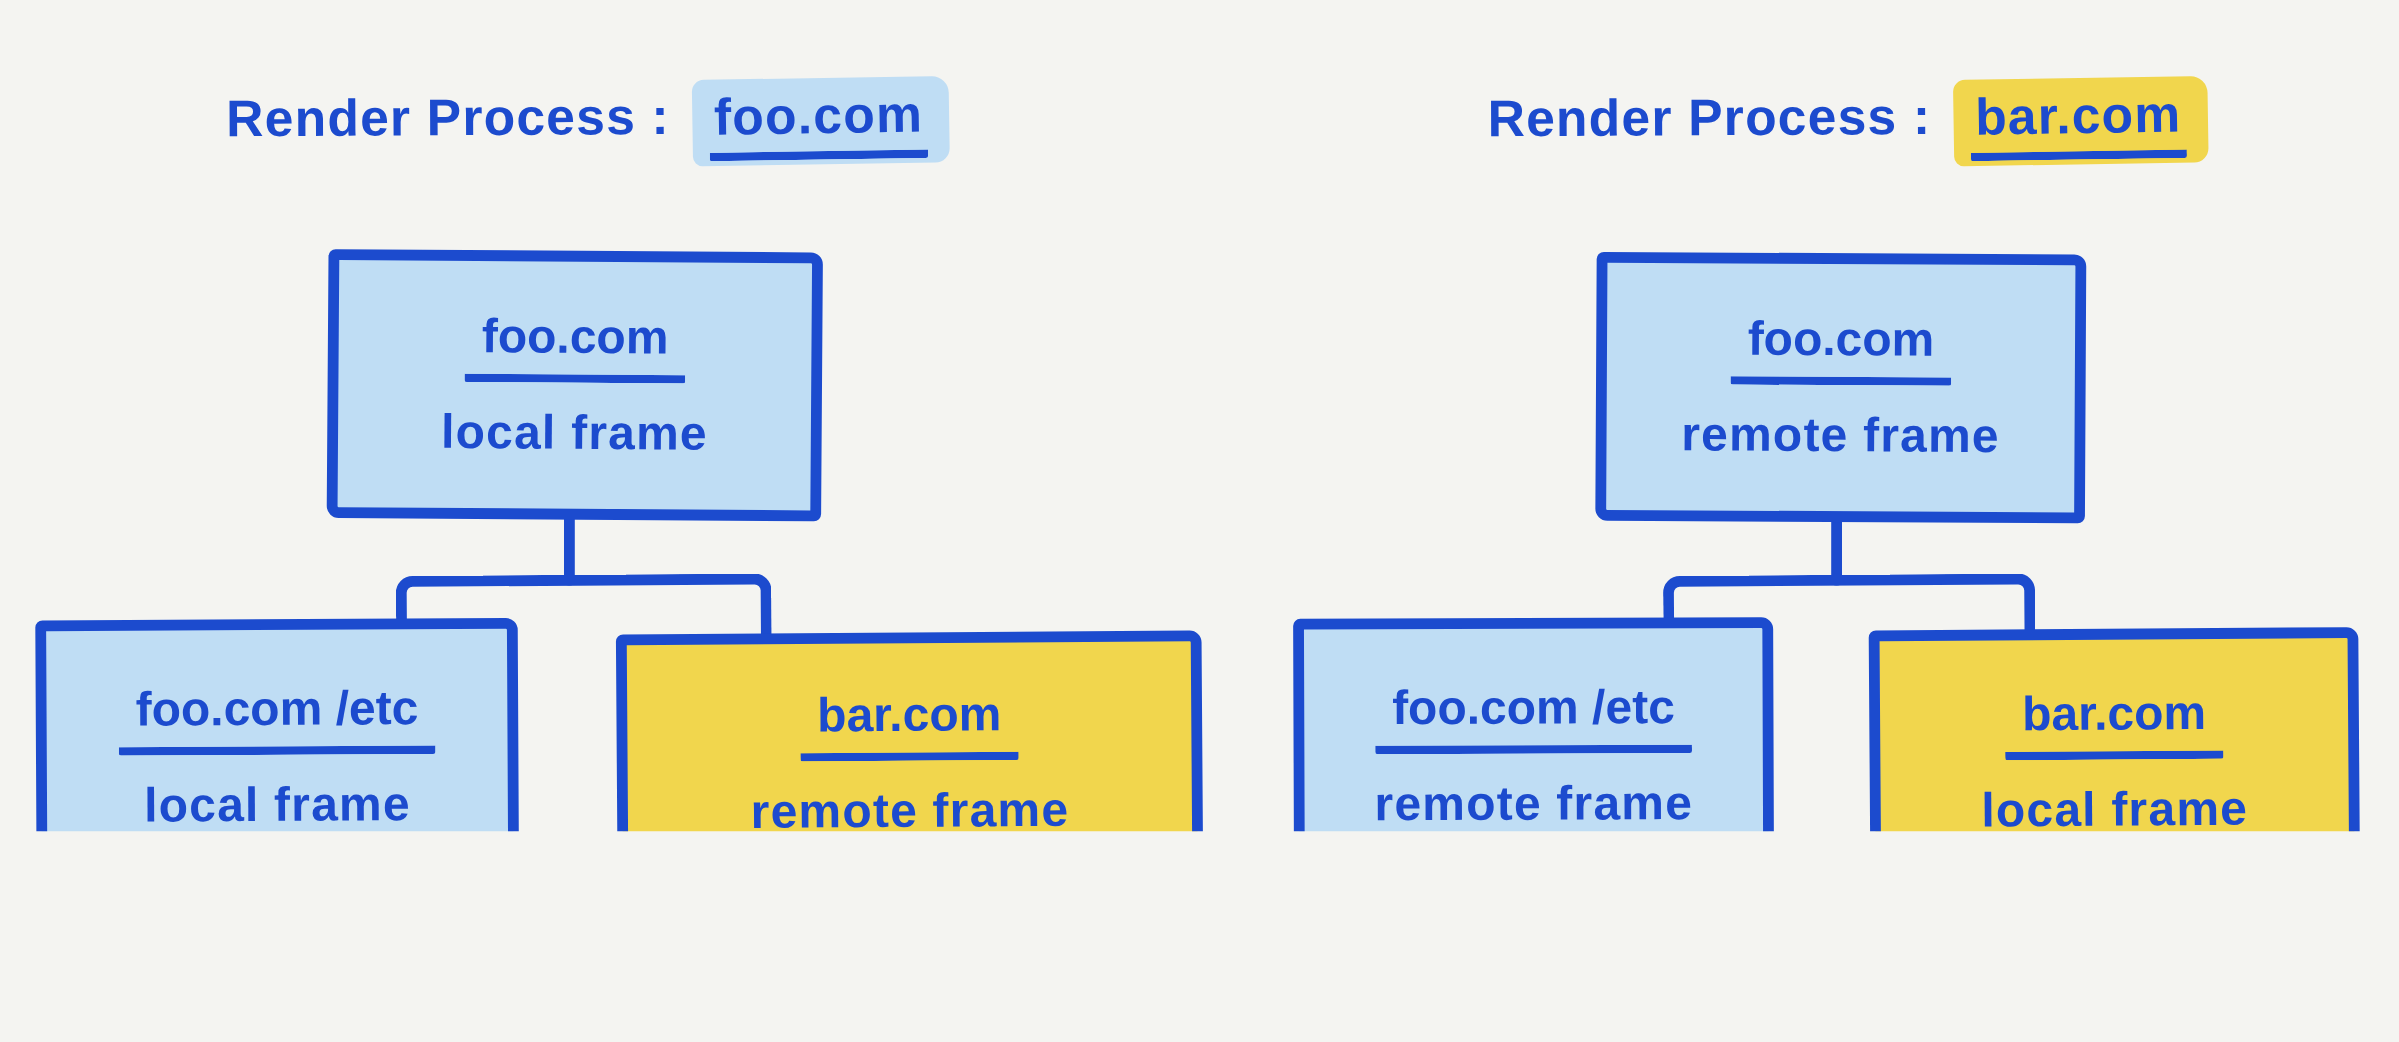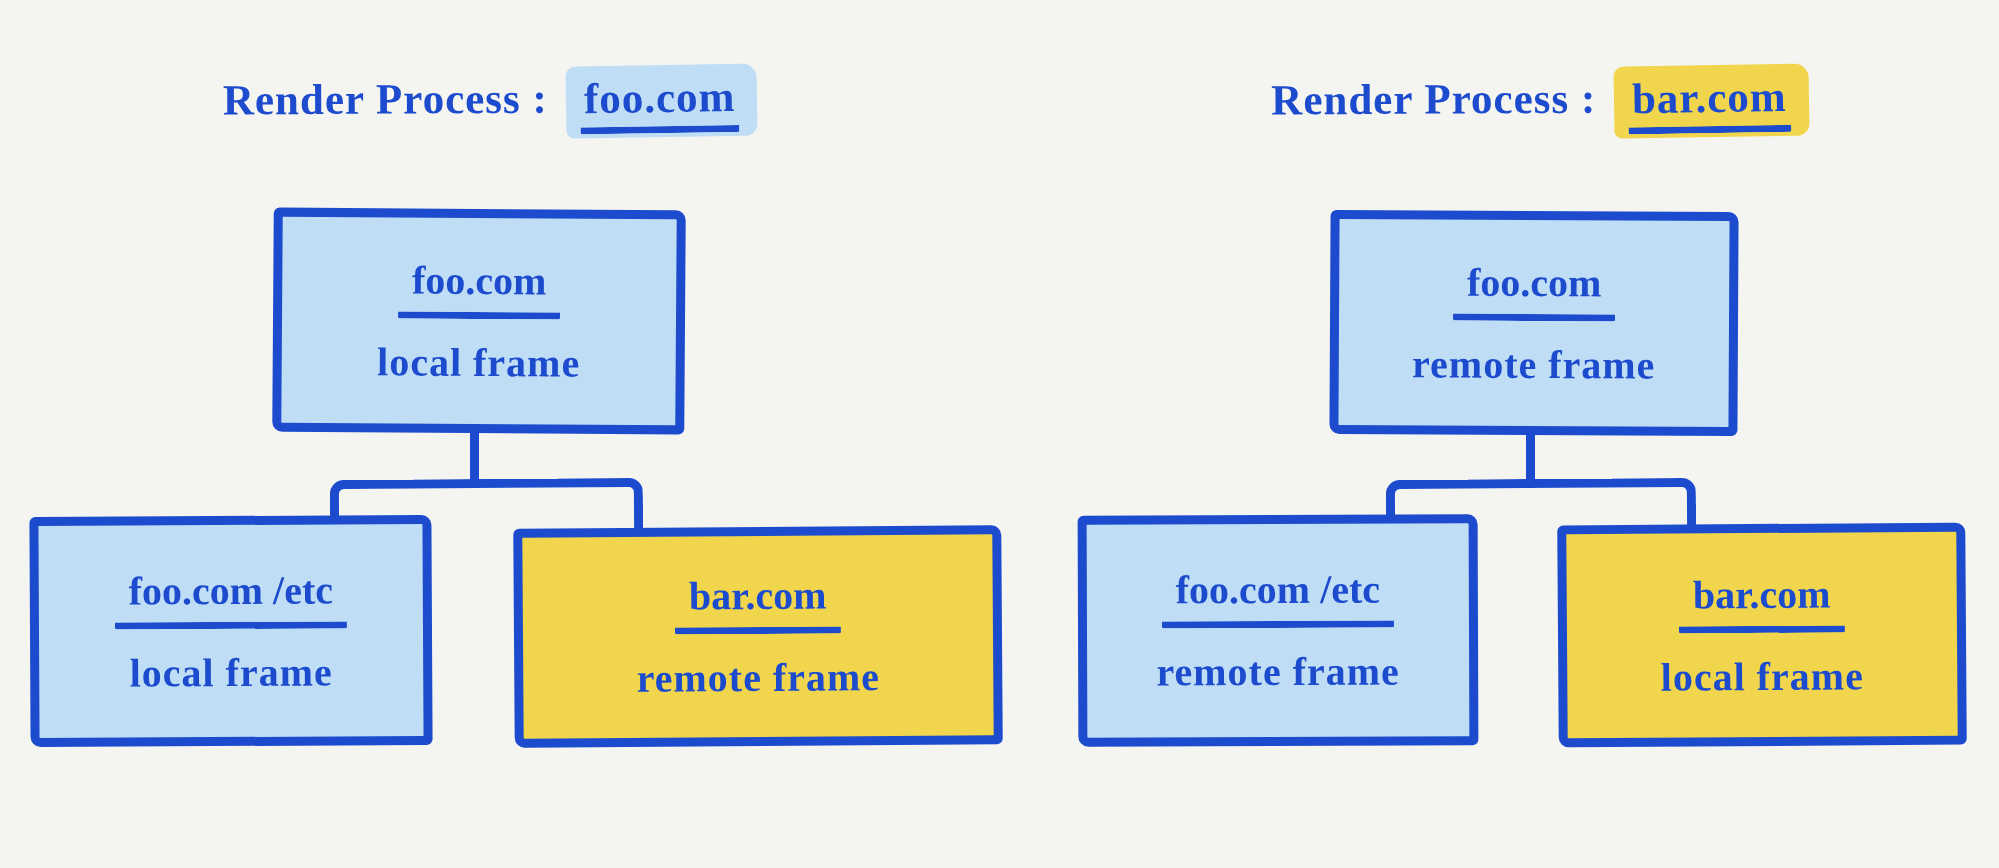--- a/index.html
+++ b/index.html
@@ -6,23 +6,23 @@
     --background: #f4f4f1;
     --ink: #1c4bce;
     --blue-fill: #bfddf4;
     --yellow-fill: #f1d64d;
   }
   * { margin: 0; padding: 0; box-sizing: border-box; }
   html, body { background: var(--background); }
   .stage {
     position: relative;
     width: 1999px;
-    height: 868px;
+    height: 693px;
     background: var(--background);
-    font-family: Liberation Serif, serif;
+    font-family: Liberation Sans, sans-serif;
     color: var(--ink);
     overflow: hidden;
   }
 
   
   .proc-title {
     position: absolute;
     width: 760px;
     text-align: center;
     font-size: 43px;

